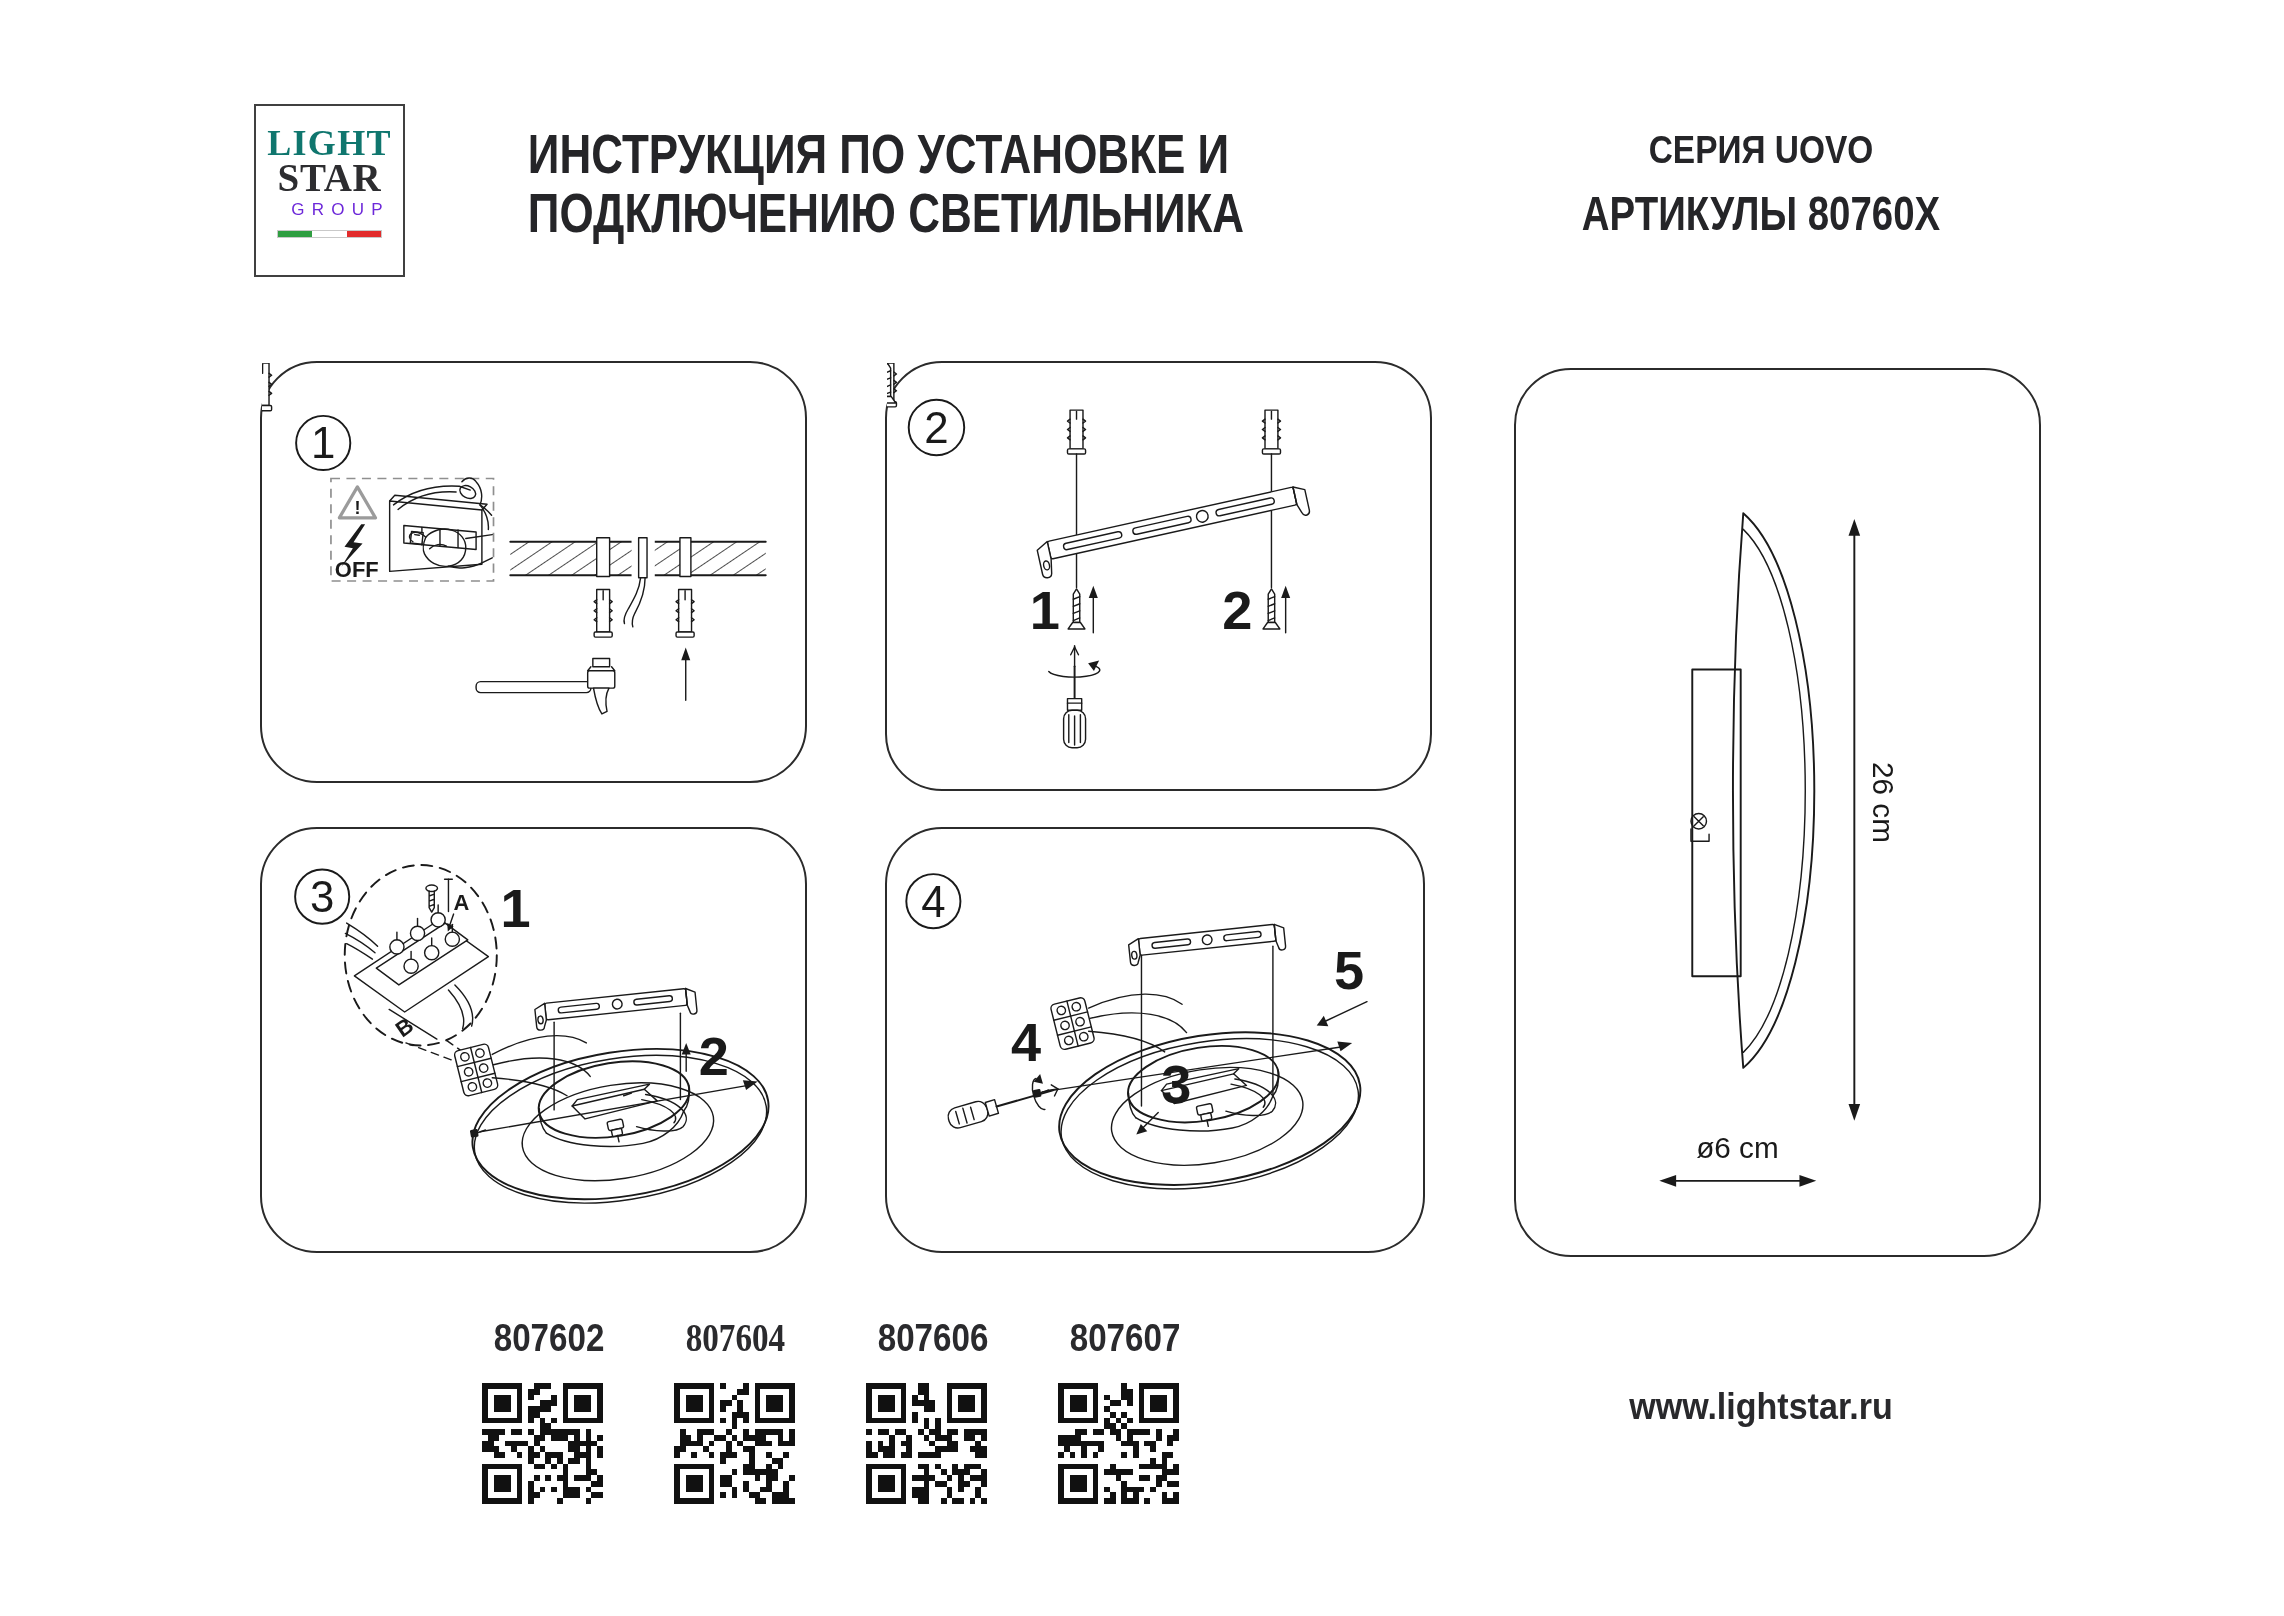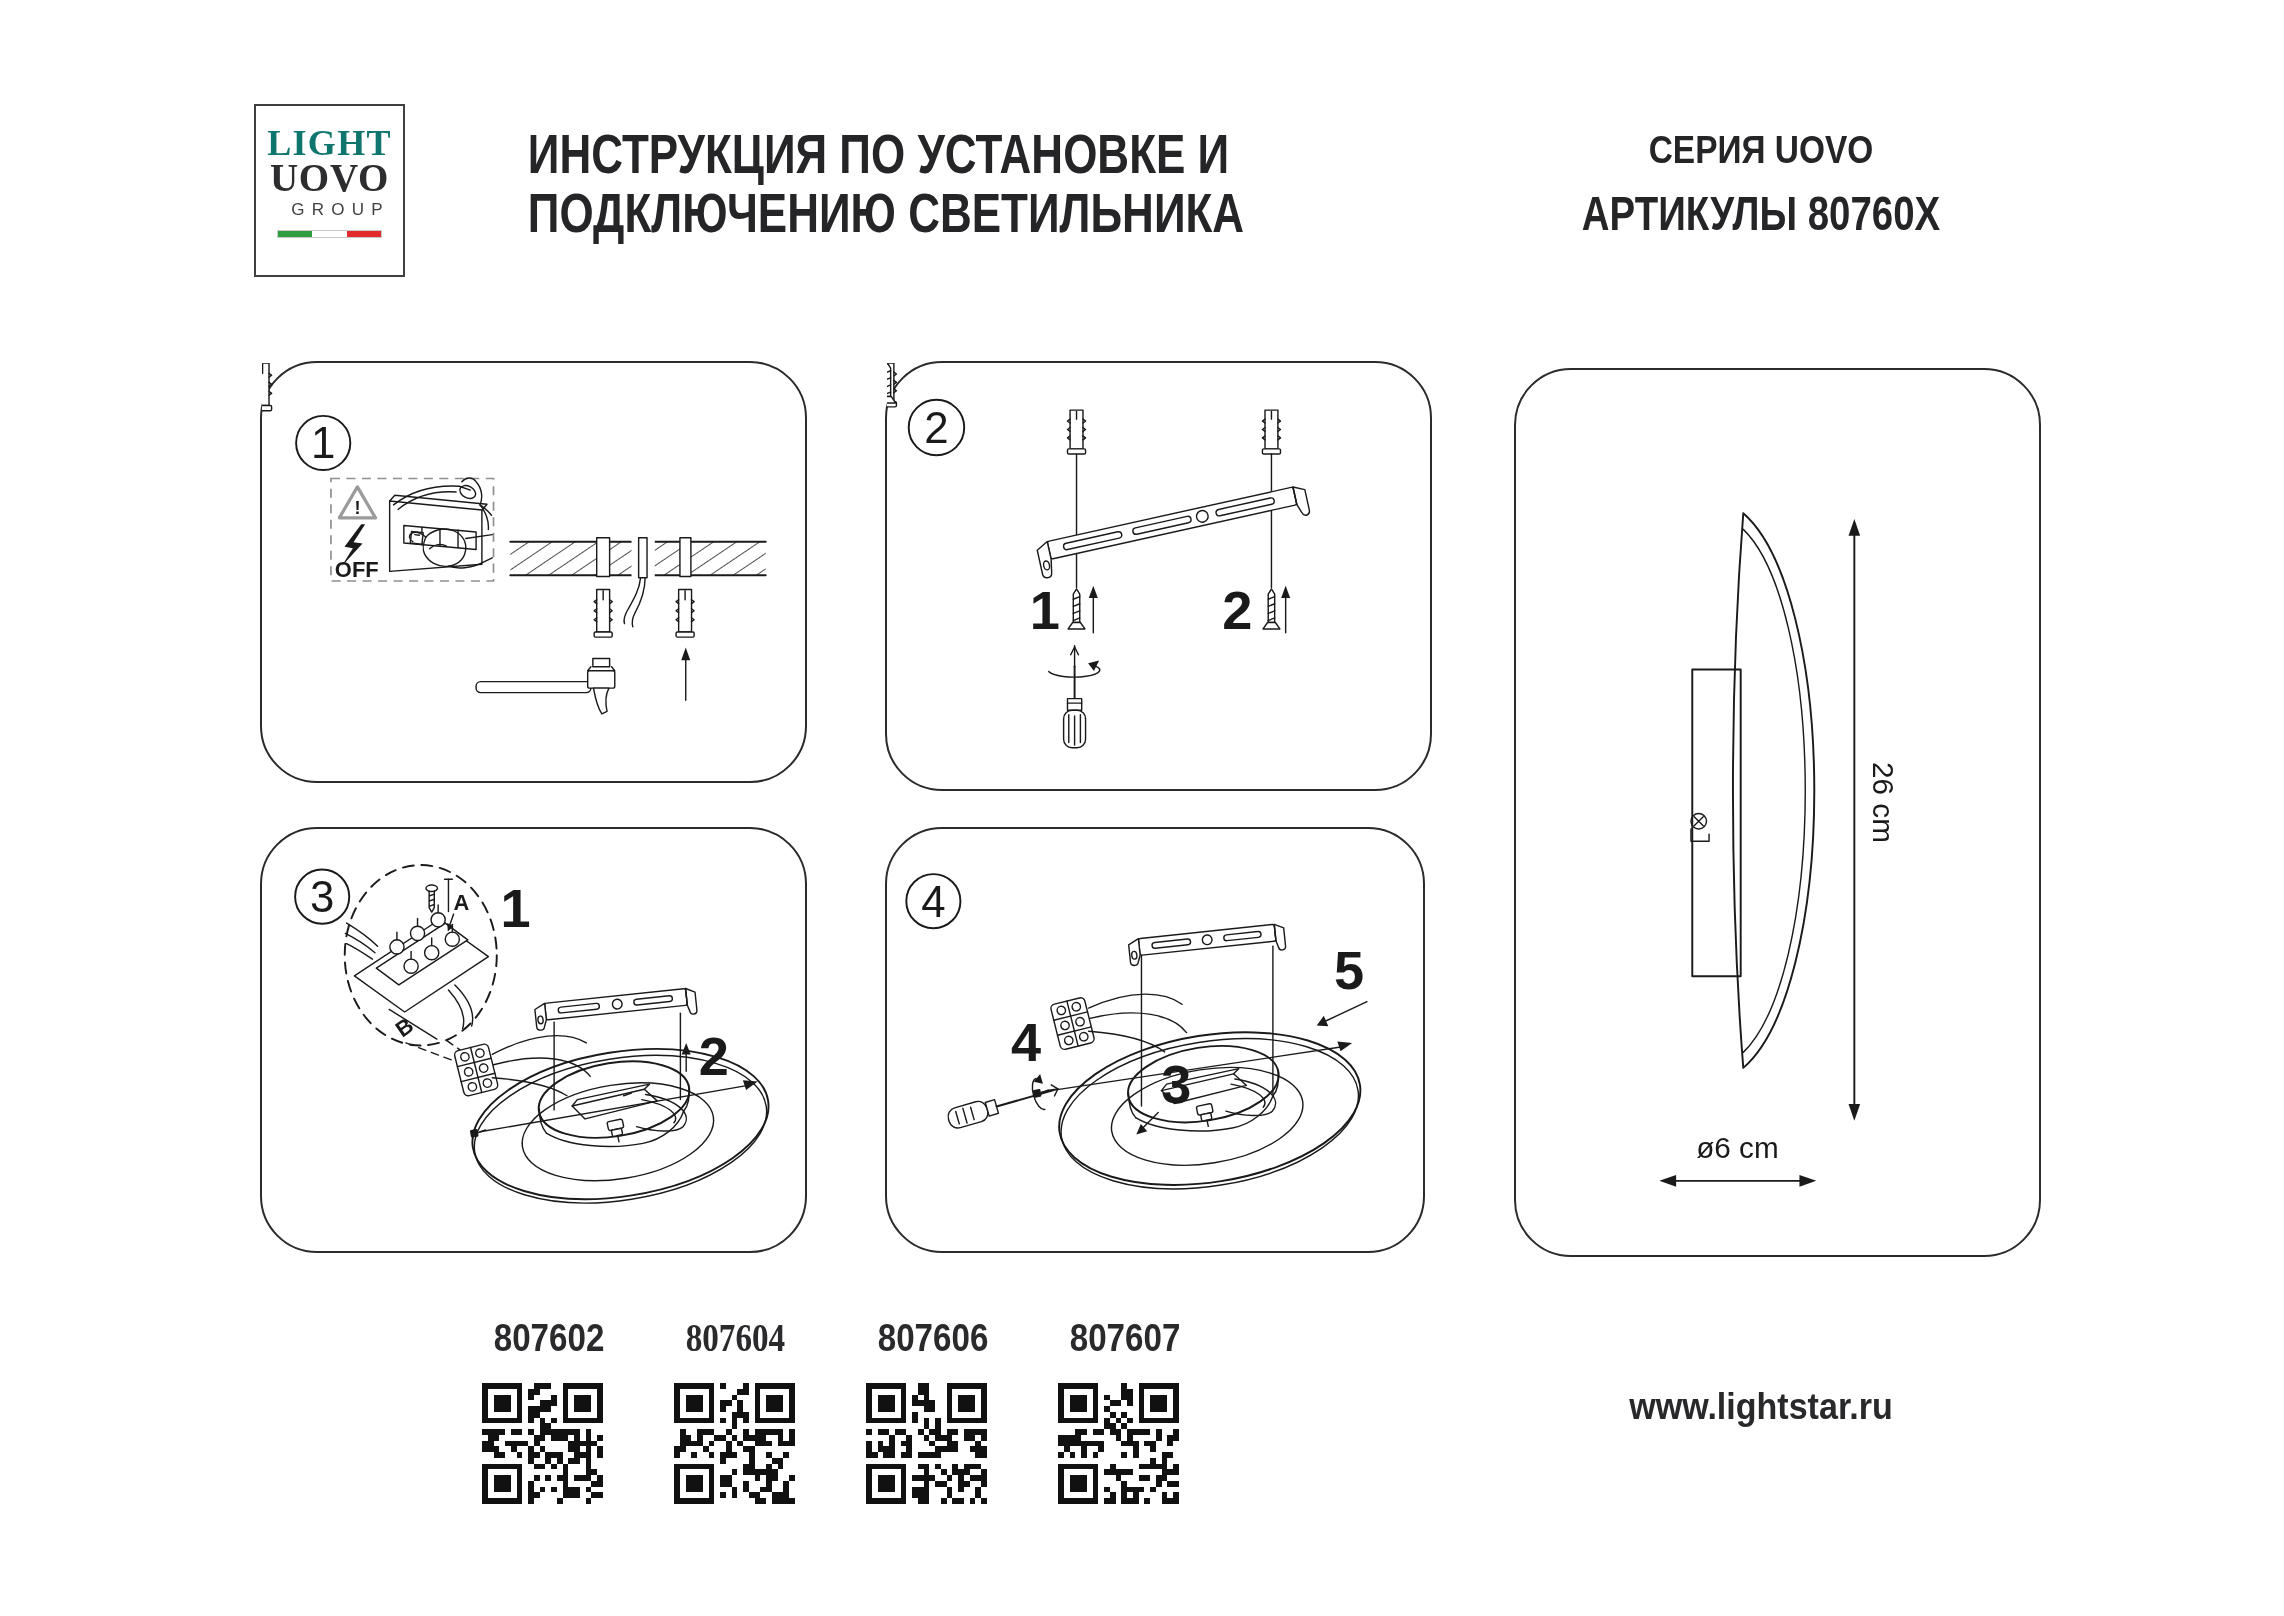--- a/index.html
+++ b/index.html
@@ -4,21 +4,21 @@
 <style>
   html,body{margin:0;padding:0;background:#ffffff;}
   .page{position:relative;width:2284px;height:1616px;background:#fff;
         font-family:"Liberation Sans",sans-serif;color:#1a1a1a;overflow:hidden;}
 
   
   .logo{position:absolute;left:254px;top:104px;width:151px;height:173px;
         border:2.6px solid #404040;box-sizing:border-box;text-align:center;padding-top:19.5px;background:#fff;}
   .logo-light{font-family:"Liberation Serif",serif;font-weight:700;font-size:36px;line-height:34px;letter-spacing:1.3px;color:#0f766e;}
   .logo-star{font-family:"Liberation Serif",serif;font-weight:700;font-size:39px;line-height:36px;letter-spacing:0.7px;color:#2d2d30;}
-  .logo-group{font-size:17px;letter-spacing:7.2px;padding-left:22px;margin-top:4.6px;color:#404040;}
+  .logo-group{font-size:17px;letter-spacing:7.2px;padding-left:22px;margin-top:4.6px;color:#6d28d9;}
   .flag{width:105px;height:8.5px;margin:9.8px auto 0;display:flex;border:0.7px solid #c9c9c9;box-sizing:border-box;}
   .flag span{flex:1 1 0;}
 
   .title{position:absolute;left:449px;top:125px;width:788px;text-align:center;}
   .title div{font-size:55px;line-height:59px;font-weight:700;color:#252528;
              transform:scaleX(0.80);transform-origin:50% 50%;white-space:nowrap;}
 
   .series{position:absolute;left:1491px;top:129px;width:540px;text-align:center;}
   .series-name{font-size:38px;font-weight:700;color:#252528;transform:scaleX(0.88);transform-origin:50% 50%;white-space:nowrap;}
   .series-articles{font-size:48px;font-weight:700;color:#252528;margin-top:14.3px;transform:scaleX(0.80);transform-origin:50% 50%;white-space:nowrap;}
@@ -52,21 +52,21 @@
   .website{position:absolute;left:1517px;top:1386px;width:488px;text-align:center;
            font-size:37px;font-weight:700;color:#29292c;transform:scaleX(0.92);transform-origin:50% 50%;white-space:nowrap;}
 </style>
 </head>
 <body>
 
 <div class="page">
 
   <div class="logo">
     <div class="logo-light">LIGHT</div>
-    <div class="logo-star">UOVO</div>
+    <div class="logo-star">STAR</div>
     <div class="logo-group">GROUP</div>
     <div class="flag">
       <span style="background-color: rgb(47, 158, 65);"></span>
       <span style="background-color: rgb(255, 255, 255);"></span>
       <span style="background-color: rgb(226, 43, 43);"></span>
     </div>
   </div>
 
   <div class="title">
     <div>ИНСТРУКЦИЯ ПО УСТАНОВКЕ И</div>

